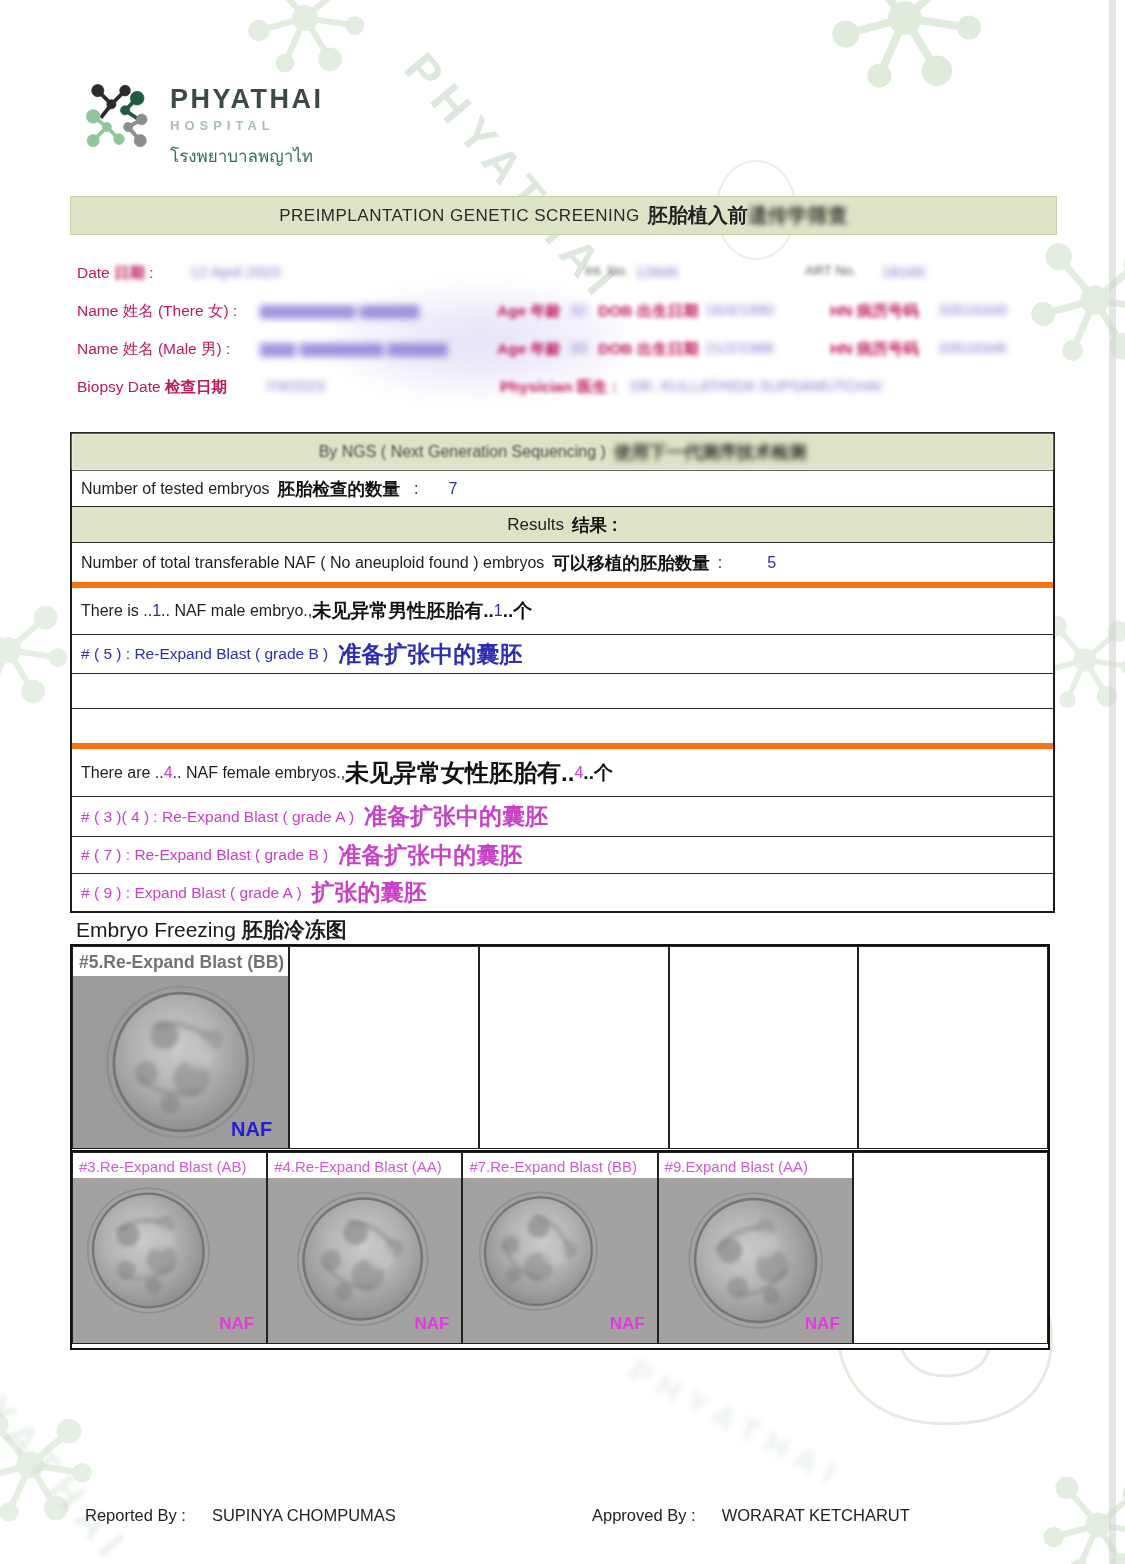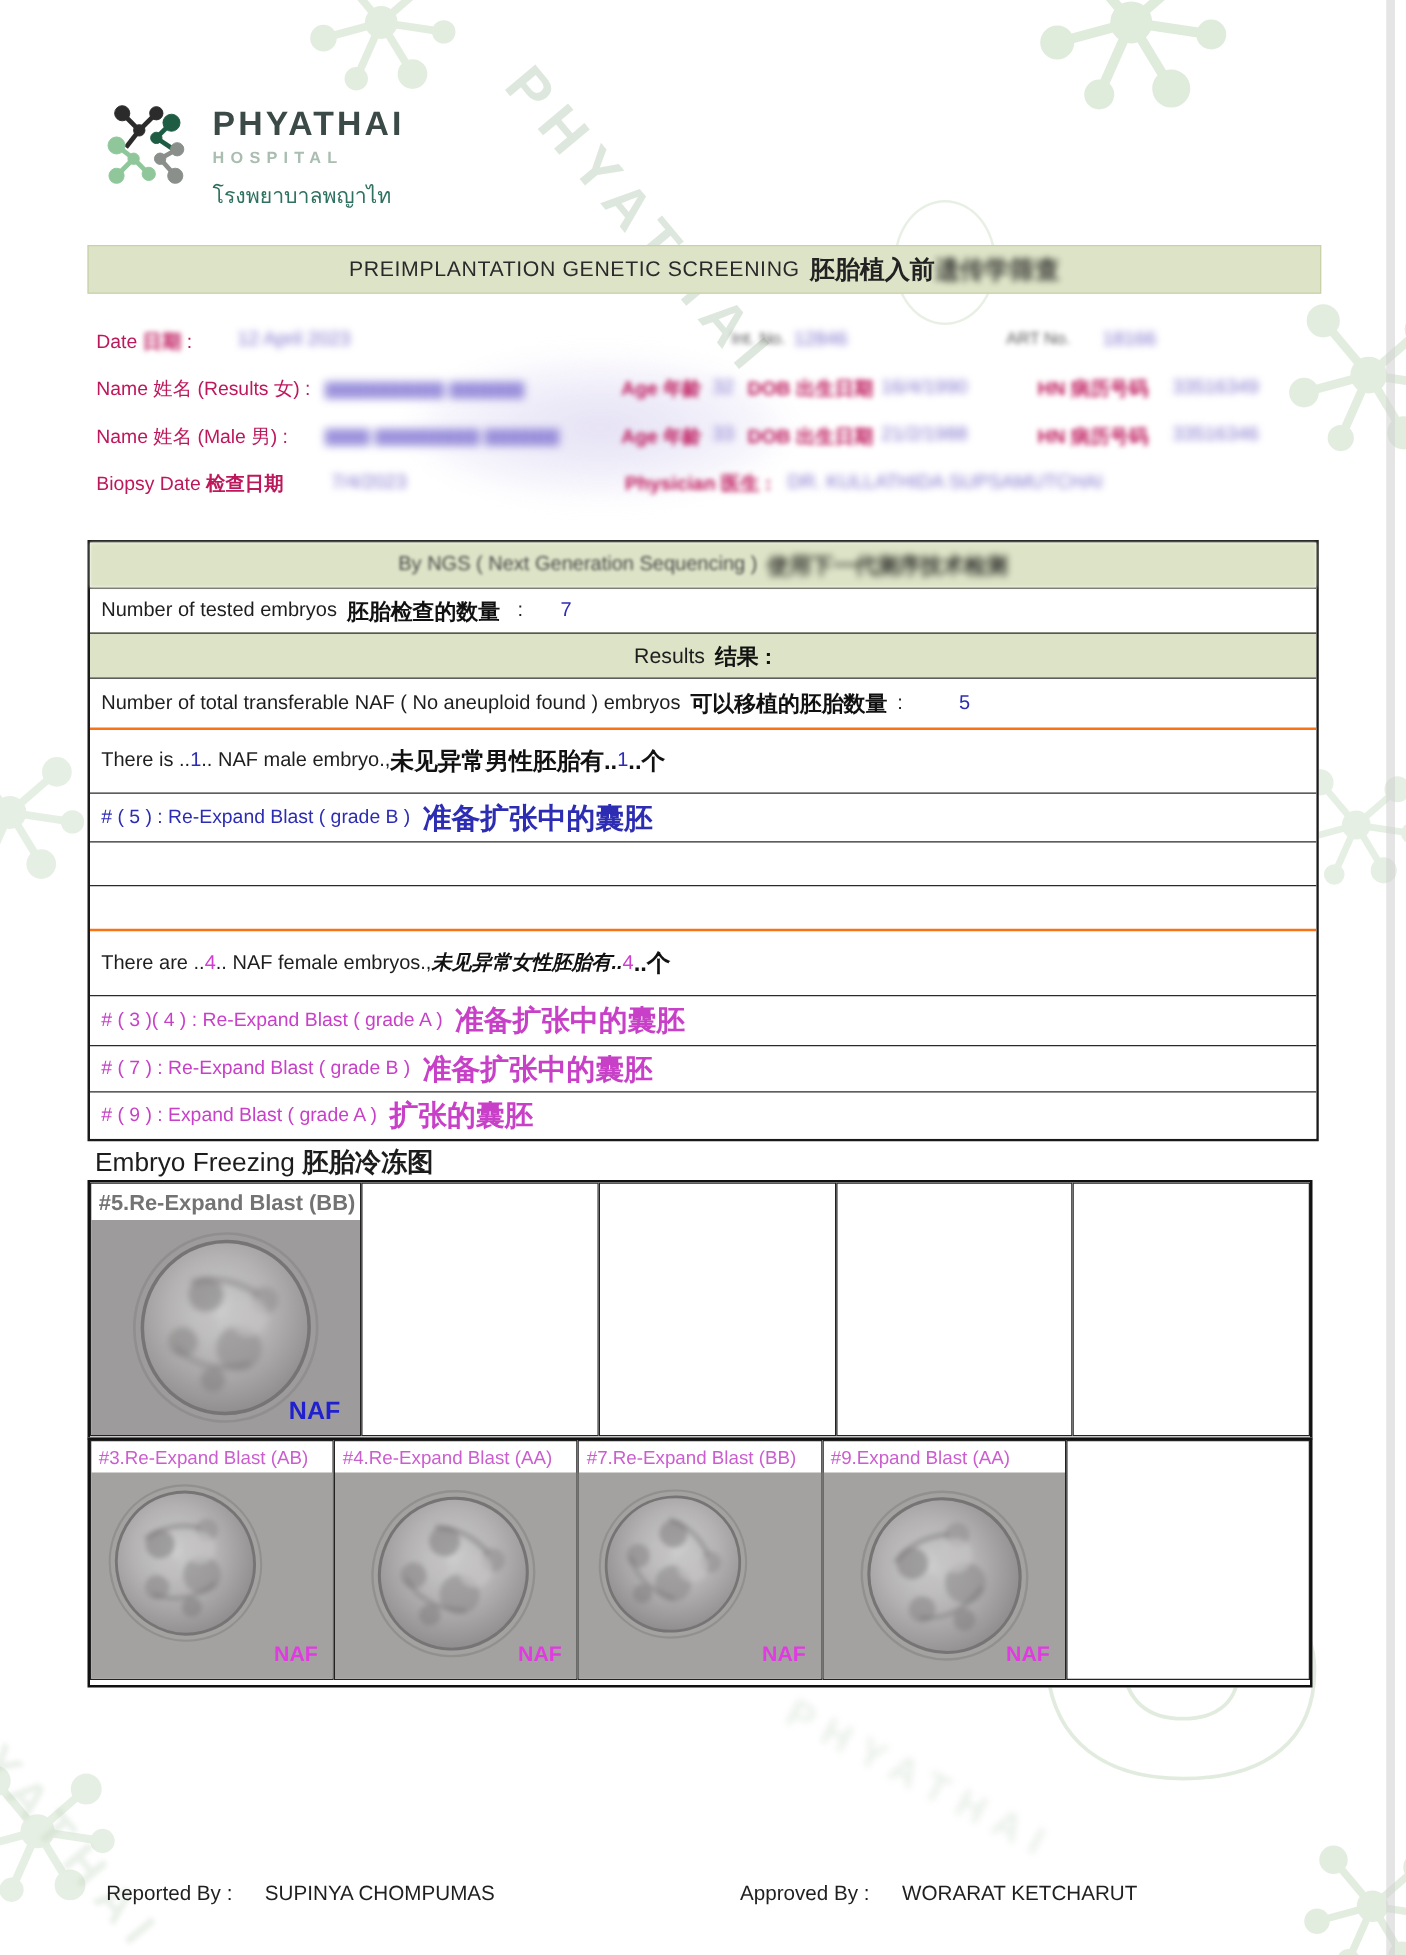--- a/index.html
+++ b/index.html
@@ -51,21 +51,21 @@
     filter:blur(10px);opacity:.55;z-index:0;
   }
 
   
   .rtable{
     position:absolute;left:70px;top:432px;width:985px;z-index:1;
     border:2.5px solid #1a1a1a;background:#fff;box-sizing:border-box;
   }
   .trow{box-sizing:border-box;border-top:1.6px solid #2a2a2a;display:flex;align-items:center;padding-left:9px;background:#fff;}
   .trow.first{border-top:none;}
-  .trow.thick{border-top:2px solid #f97316;}
+  .trow.thick{border-top:6px solid #f97316;}
   .trow.green{background:#dce3c6;justify-content:center;padding-left:0;}
   .en16{font-size:16px;color:#1e1e1e;}
   .zh-bold{font-size:17.5px;font-weight:bold;color:#111;}
   .num-blue{color:#2b2bb8;}
   .num-mag{color:#cf3fcf;}
   .line-blue{color:#2d2db4;}
   .line-mag{color:#c840c8;}
   .res-en{font-size:15.5px;}
   .res-zh{font-size:23px;font-weight:bold;margin-left:10px;}
 
@@ -214,21 +214,21 @@
     <span>Date</span> <span class="lab-zh blur-dark">日期</span> :
   </span>
   <span class="abs val" style="left:120px;">12 April 2023</span>
   <span class="abs minilab" style="left:515px;">Int. No.</span>
   <span class="abs val" style="left:565px;">12846</span>
   <span class="abs minilab" style="left:735px;">ART No.</span>
   <span class="abs val" style="left:812px;">18166</span>
 </div>
 
 <div class="info-row z1" style="top:301px;">
-  <span class="abs lab" style="left:7px;">Name 姓名 (Results 女) :</span>
+  <span class="abs lab" style="left:7px;">Name 姓名 (There 女) :</span>
   <span class="abs val-lite" style="left:190px;">▆▆▆▆▆▆▆▆ ▆▆▆▆▆</span>
   <span class="abs lab lab-zh blur-dark" style="left:427px;">Age 年龄</span>
   <span class="abs val" style="left:500px;">32</span>
   <span class="abs lab lab-zh blur-dark" style="left:528px;">DOB 出生日期</span>
   <span class="abs val" style="left:635px;">16/4/1990</span>
   <span class="abs lab lab-zh blur-dark" style="left:760px;">HN 病历号码</span>
   <span class="abs val" style="left:868px;">33516349</span>
 </div>
 
 <div class="info-row z1" style="top:339px;">
@@ -291,21 +291,21 @@
     <span class="res-zh">准备扩张中的囊胚</span>
   </div>
 
   <div class="trow" style="height:35px;"></div>
   <div class="trow" style="height:35px;"></div>
 
   <div class="trow thick" style="height:53px;">
     <span class="en16">There are ..</span>
       <span class="en16 num-mag">4</span>
       <span class="en16">.. NAF female embryos., </span>
-    <span class="zh-bold" style="font-size:16px;font-style:italic;">未见异常女性胚胎有..</span>
+    <span class="zh-bold" style="font-size:24px;">未见异常女性胚胎有..</span>
       <span class="en16 num-mag">4</span>
       <span class="zh-bold" style="font-size:19px;">..个</span>
   </div>
 
   <div class="trow line-mag" style="height:40px;">
     <span class="res-en"># ( 3 )( 4 ) : Re-Expand Blast ( grade A )</span>
     <span class="res-zh">准备扩张中的囊胚</span>
   </div>
   <div class="trow line-mag" style="height:37px;">
     <span class="res-en"># ( 7 ) : Re-Expand Blast ( grade B )</span>

